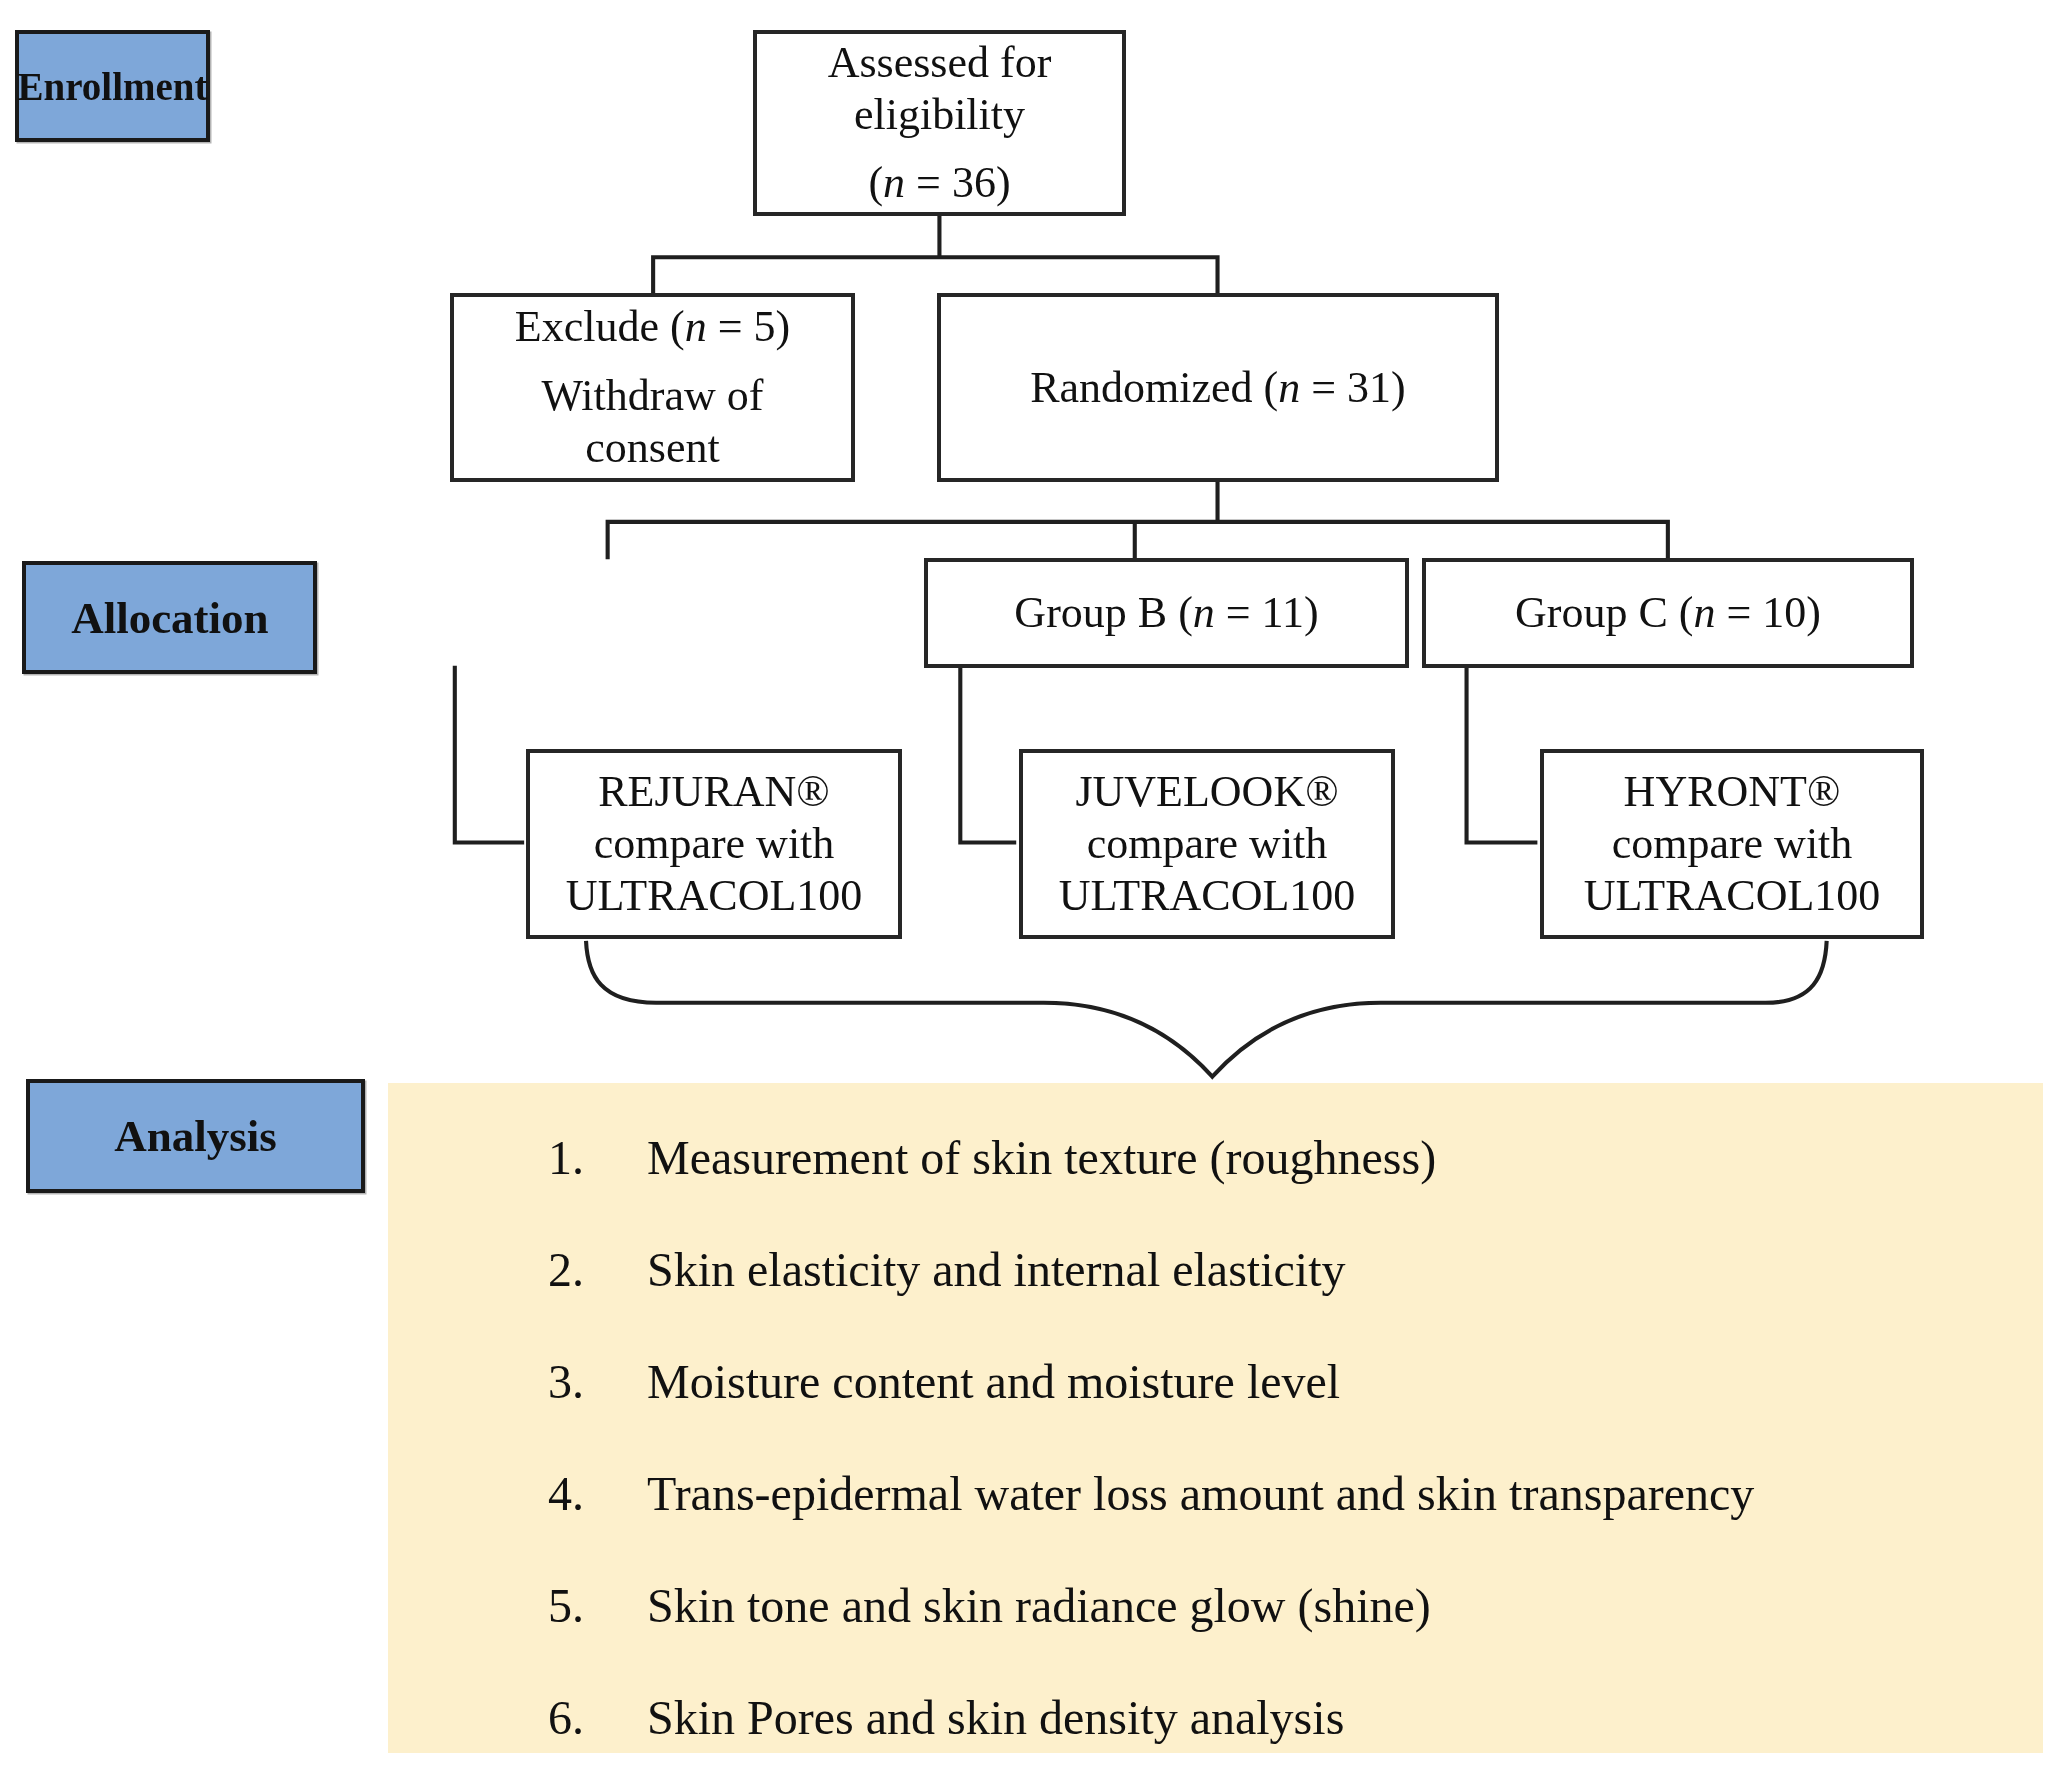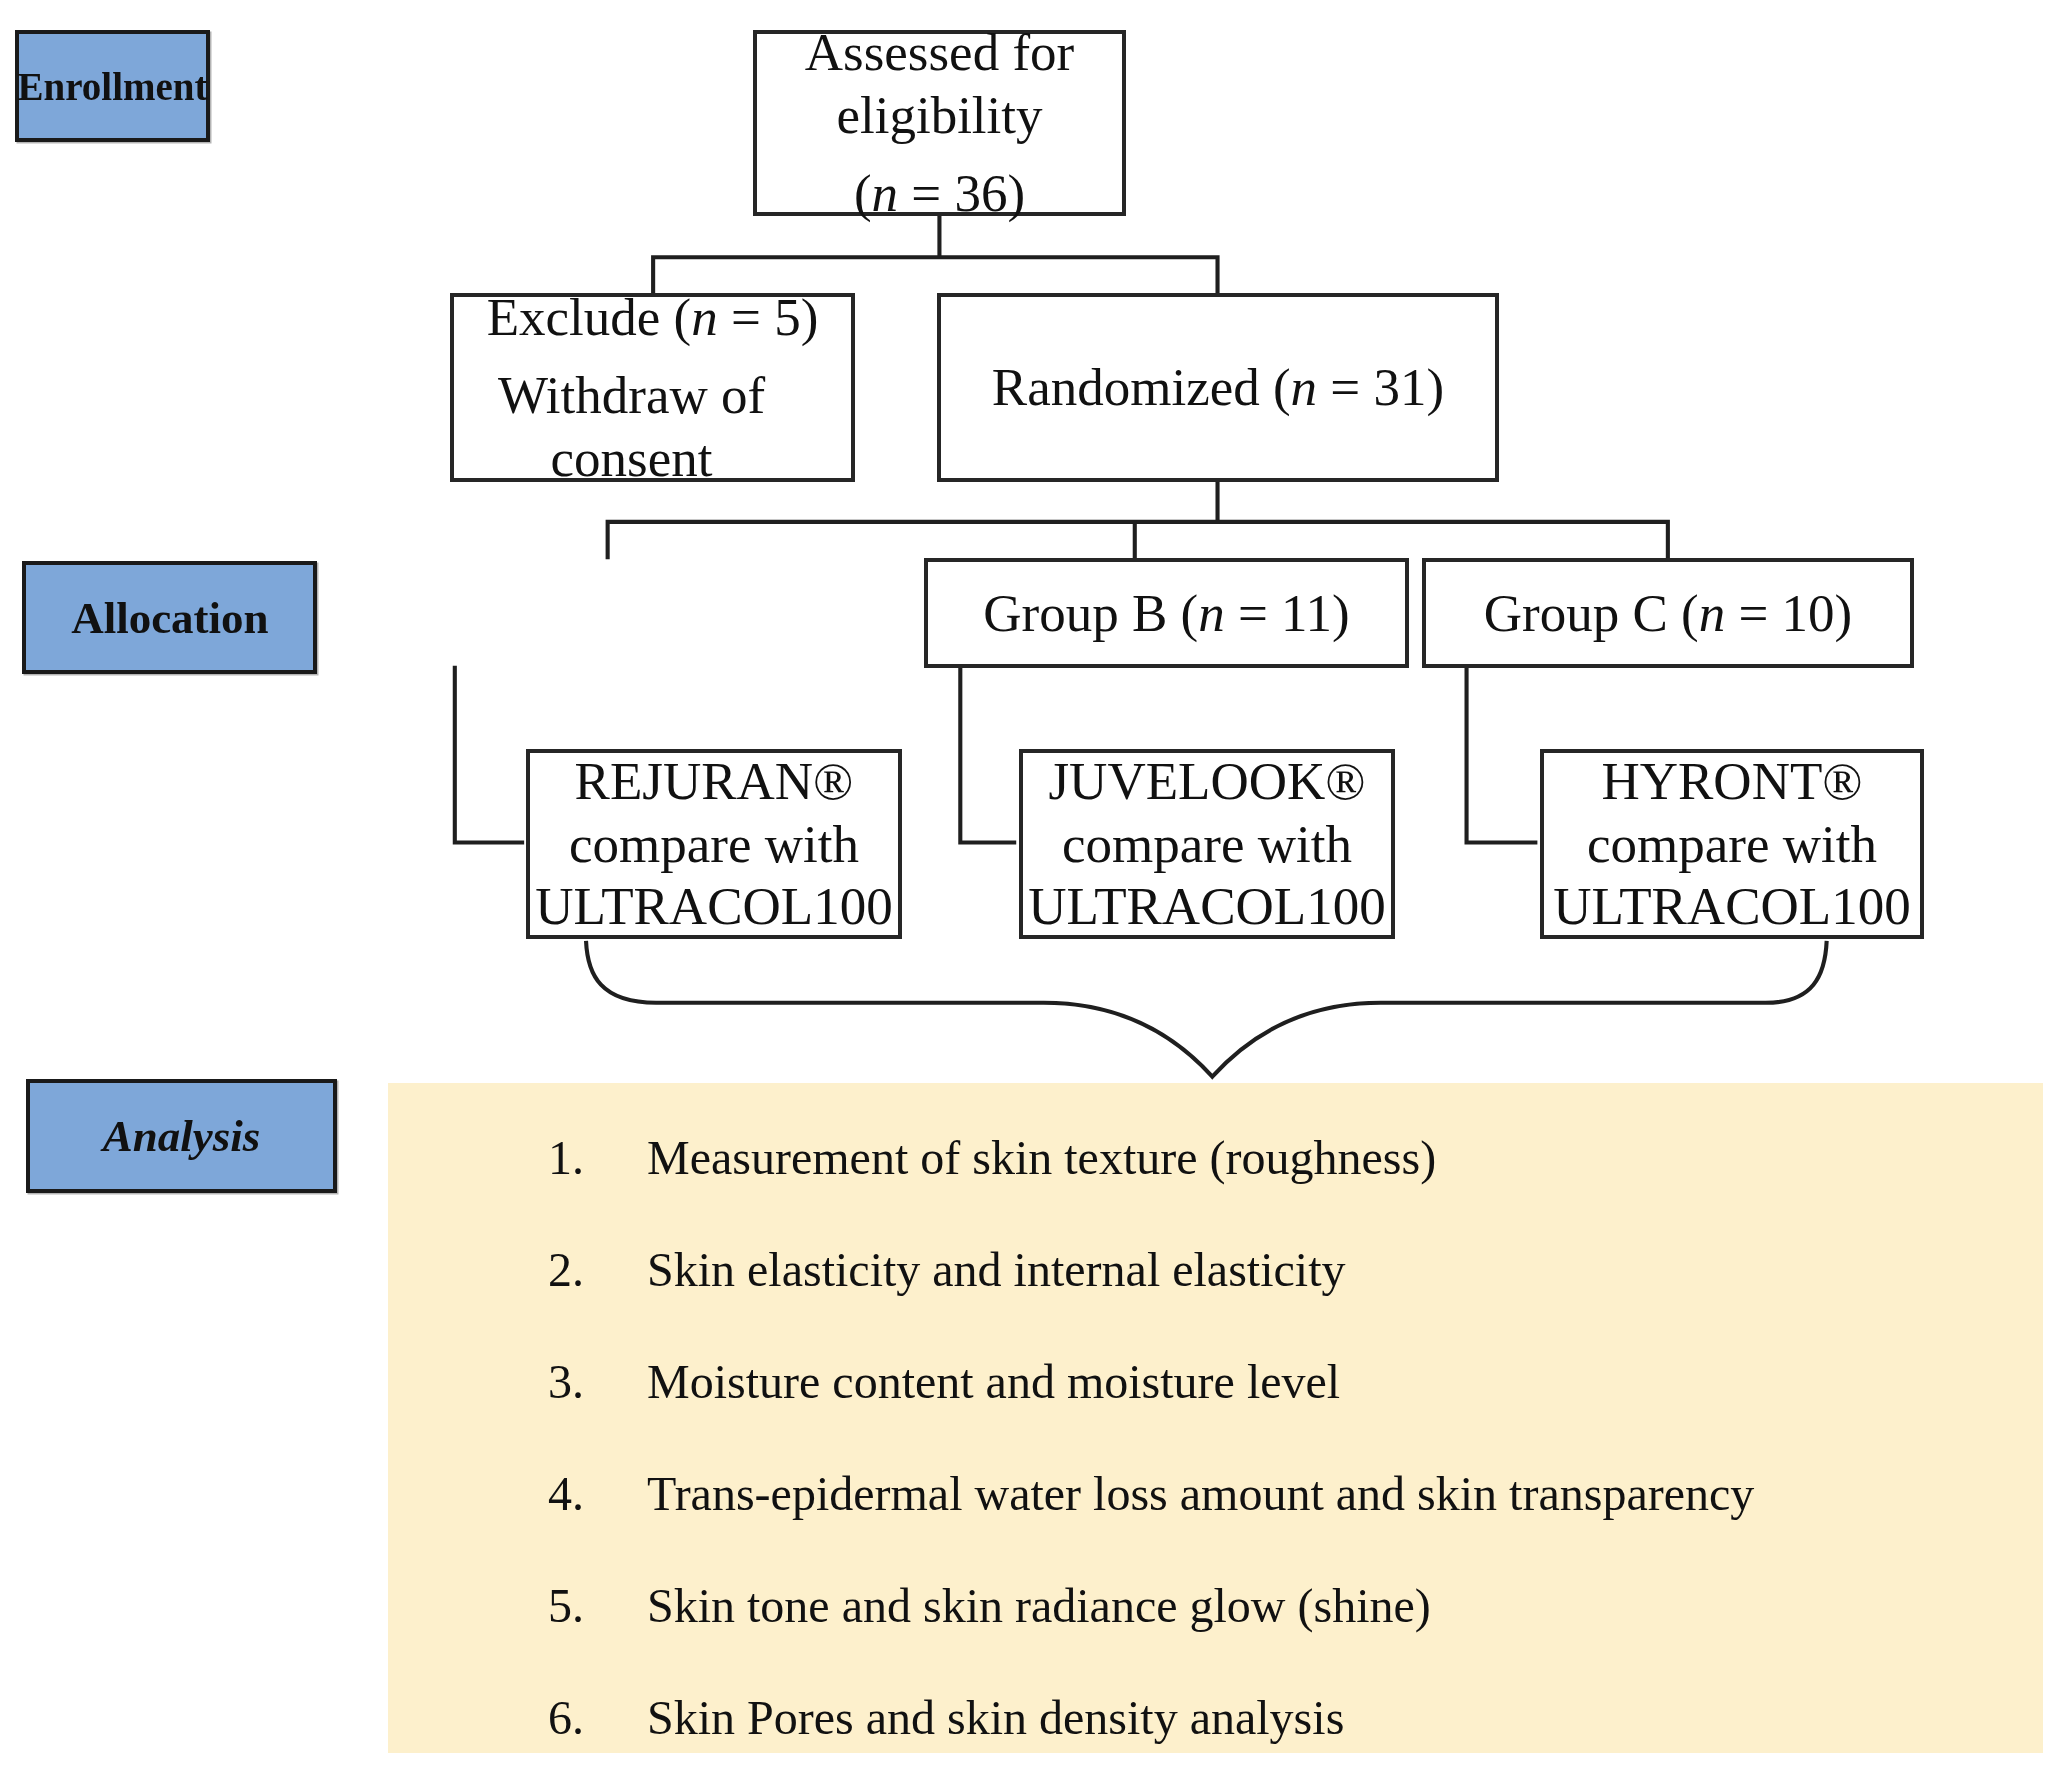--- a/index.html
+++ b/index.html
@@ -24,23 +24,23 @@
     box-shadow:1.5px 1.5px 0 rgba(40,40,40,.35);
   }
   .stage.s-enroll{font-size:39px;}
   .stage.s-other{font-size:45px;}
 
   .node{
     position:absolute;
     background:#ffffff;
     border:4.5px solid var(--node-border,#262626);
     box-sizing:border-box;
-    display:flex;flex-direction:column;justify-content:center;
+    display:flex;flex-direction:column;align-items:center;justify-content:center;
     text-align:center;
-    font-size:53px;line-height:1.18;
+    font-size:44px;line-height:1.18;
   }
   .node .gap-top{margin-top:16.4px;}
   .node .narrow{max-width:321px;display:inline-block;}
 
   #analysis-panel{
     position:absolute;
     left:388px;top:1083px;width:1655px;height:670px;
     background:var(--panel-fill,#FDF0CC);
     box-sizing:border-box;
     padding:19.4px 22.4px 0 160px;
@@ -74,21 +74,21 @@
     <path d="M786,1262 C788,1308 806,1345 880,1345 L1400,1345 C1495,1345 1568,1380 1626,1444
              C1684,1380 1757,1345 1852,1345 L2368,1345 C2432,1345 2448,1308 2450,1262"></path>
   </svg>
 
   <div class="stage s-enroll" style="left:15px;top:30px;width:195px;height:112px;">
     <span>Enrollment</span>
   </div>
   <div class="stage s-other" style="left:22.4px;top:561px;width:295px;height:113px;">
     <span>Allocation</span>
   </div>
-  <div class="stage s-other" style="left:26px;top:1079px;width:311px;height:114px;font-style:italic;">
+  <div class="stage s-other" style="left:26px;top:1079px;width:339px;height:114px;">
     <span>Analysis</span>
   </div>
 
   <div class="node" style="left:753px;top:30px;width:373px;height:186px;padding:0 7.5px;">
     <span>Assessed for eligibility</span>
     <span class="gap-top">(<i>n</i> = 36)</span>
   </div>
 
   <div class="node" style="left:450px;top:293px;width:405px;height:189px;padding:0 17px;">
     <span>Exclude (<i>n</i> = 5)</span>

